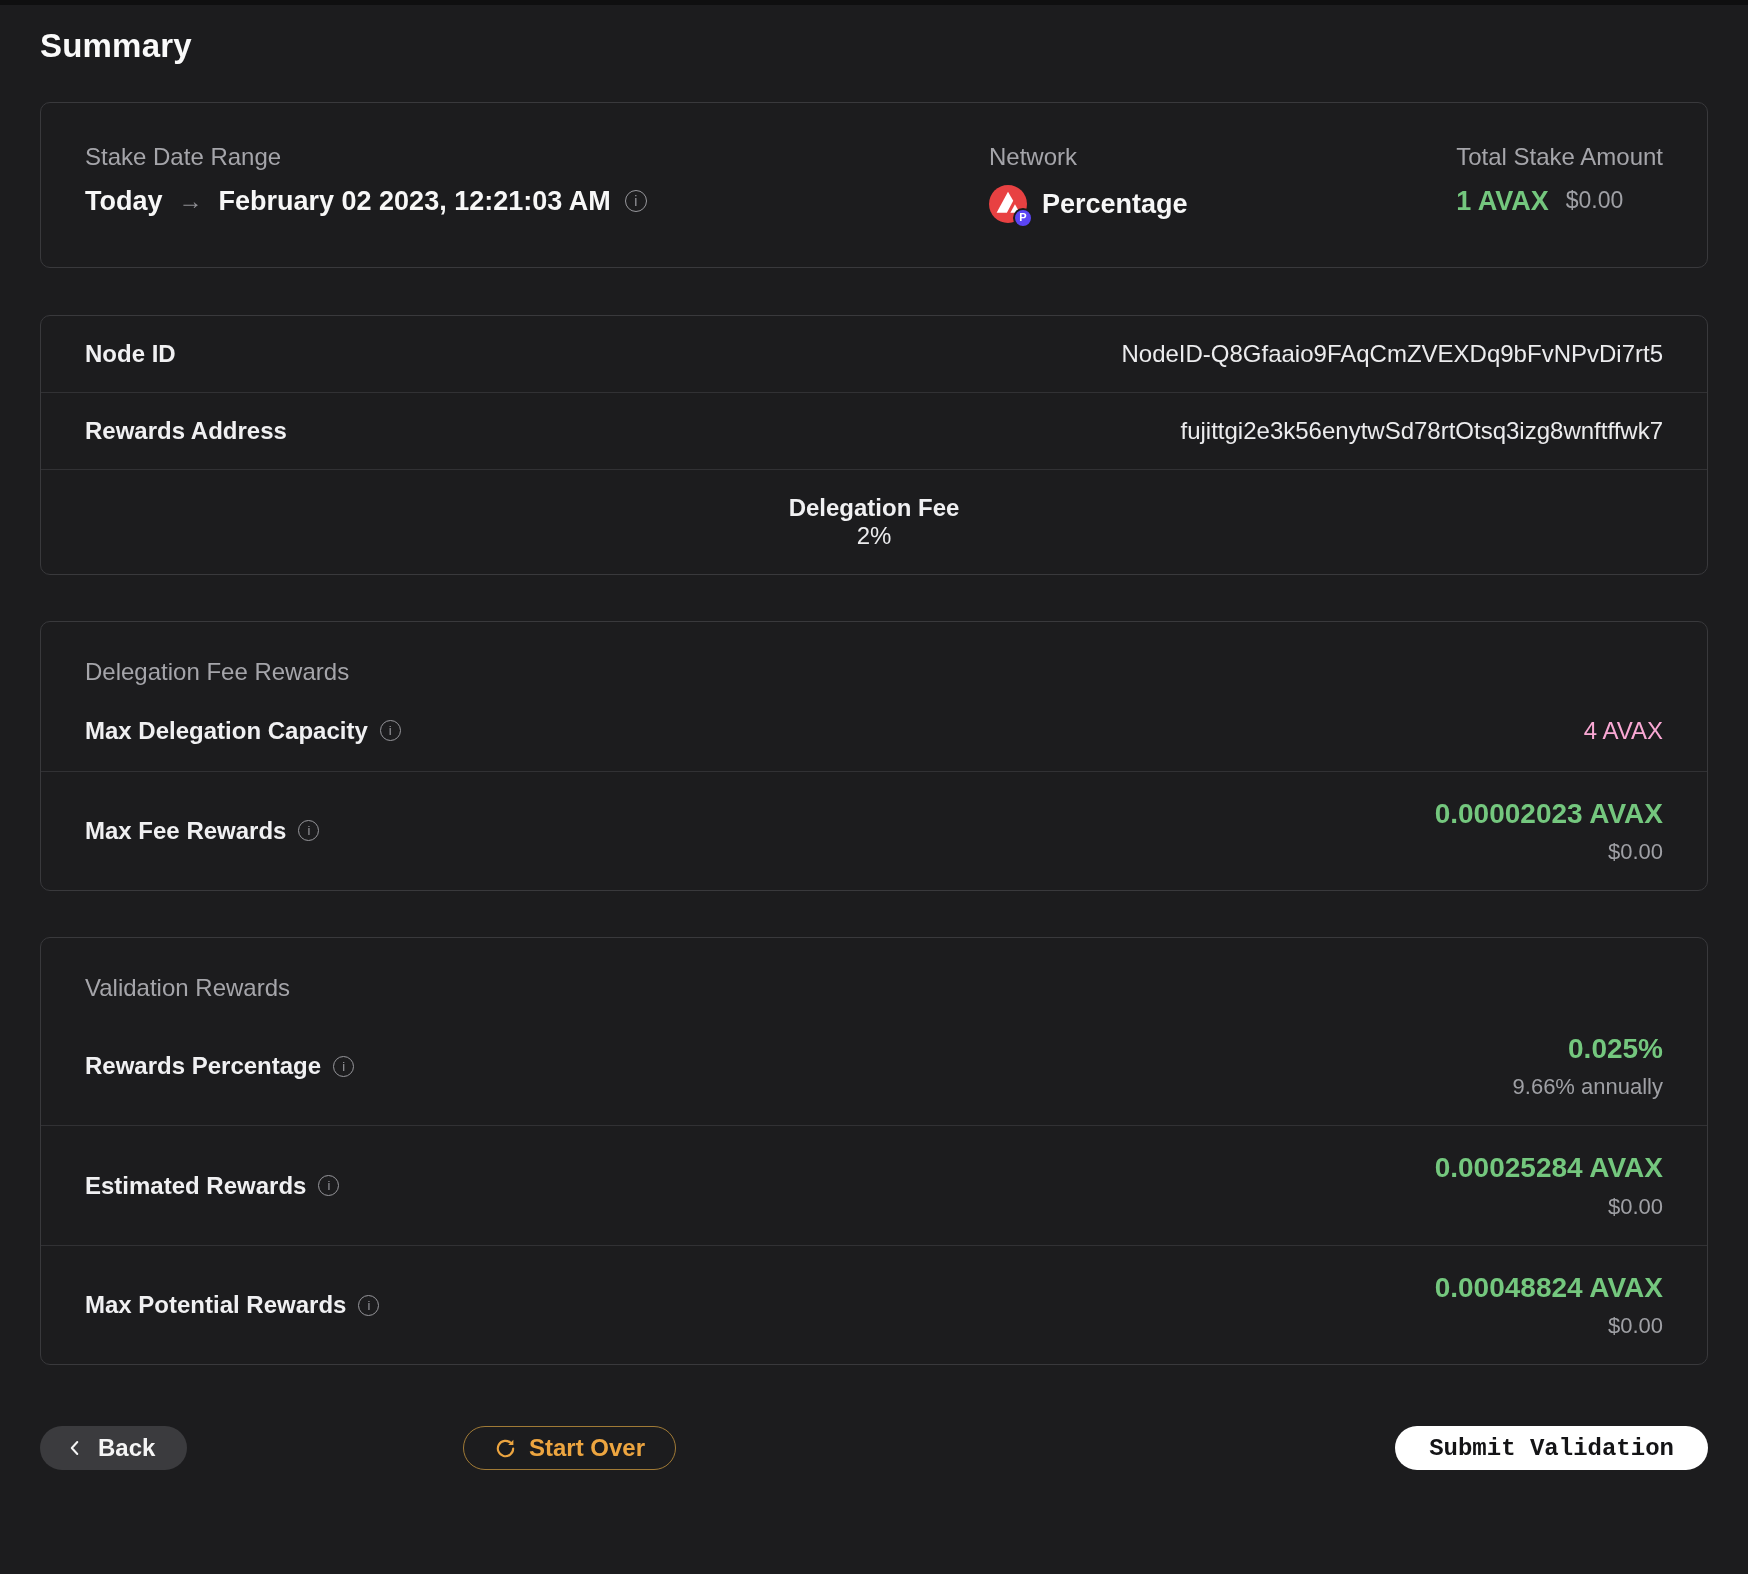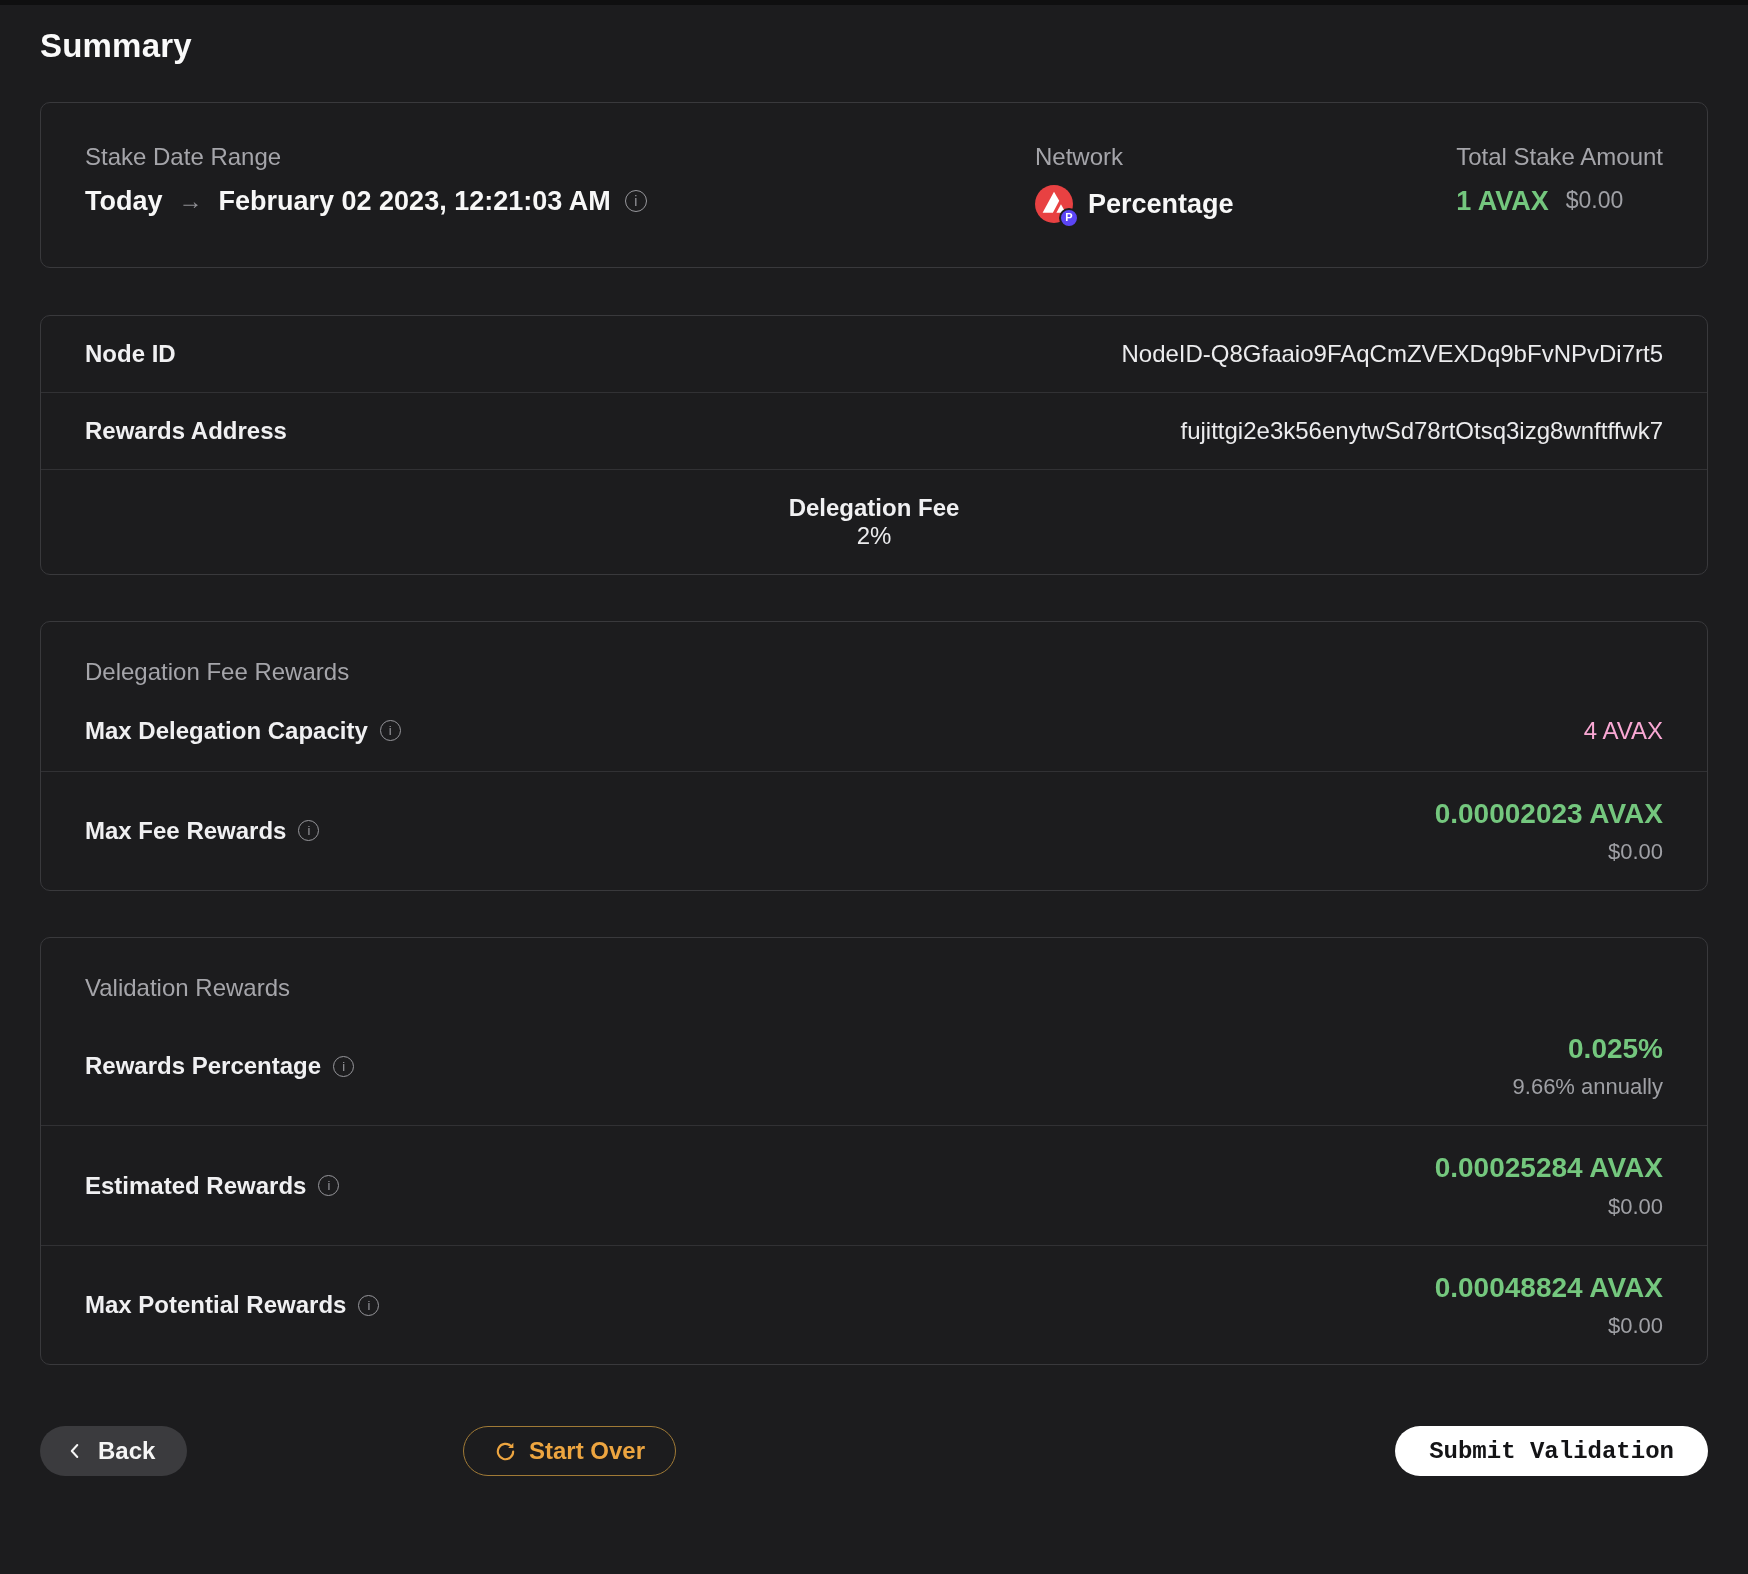--- a/index.html
+++ b/index.html
@@ -18,21 +18,20 @@
     font-size: 33px;
     font-weight: 700;
     color: #fafafa;
     letter-spacing: 0.2px;
   }
 
   .card {
     border: 1px solid #39393c;
     border-radius: 10px;
     background: #1c1c1e;
-    gap: 46px;
   }
 
   
   .card-summary {
     margin-top: 37px;
     padding: 40px 44px 44px 44px;
     display: flex;
     align-items: flex-start;
   }
   .col-daterange { flex: 0 0 904px; }
@@ -153,21 +152,21 @@
   
   .footer {
     margin-top: 61px;
     display: flex;
     align-items: center;
   }
   .btn {
     display: inline-flex;
     align-items: center;
     justify-content: center;
-    height: 50px;
+    height: 44px;
     border-radius: 26px;
     font-size: 24px;
     cursor: pointer;
     border: none;
     font-family: "Liberation Sans", sans-serif;
     white-space: nowrap;
   }
   .btn-back {
     background: #3b3b3e;
     color: #f5f5f5;

